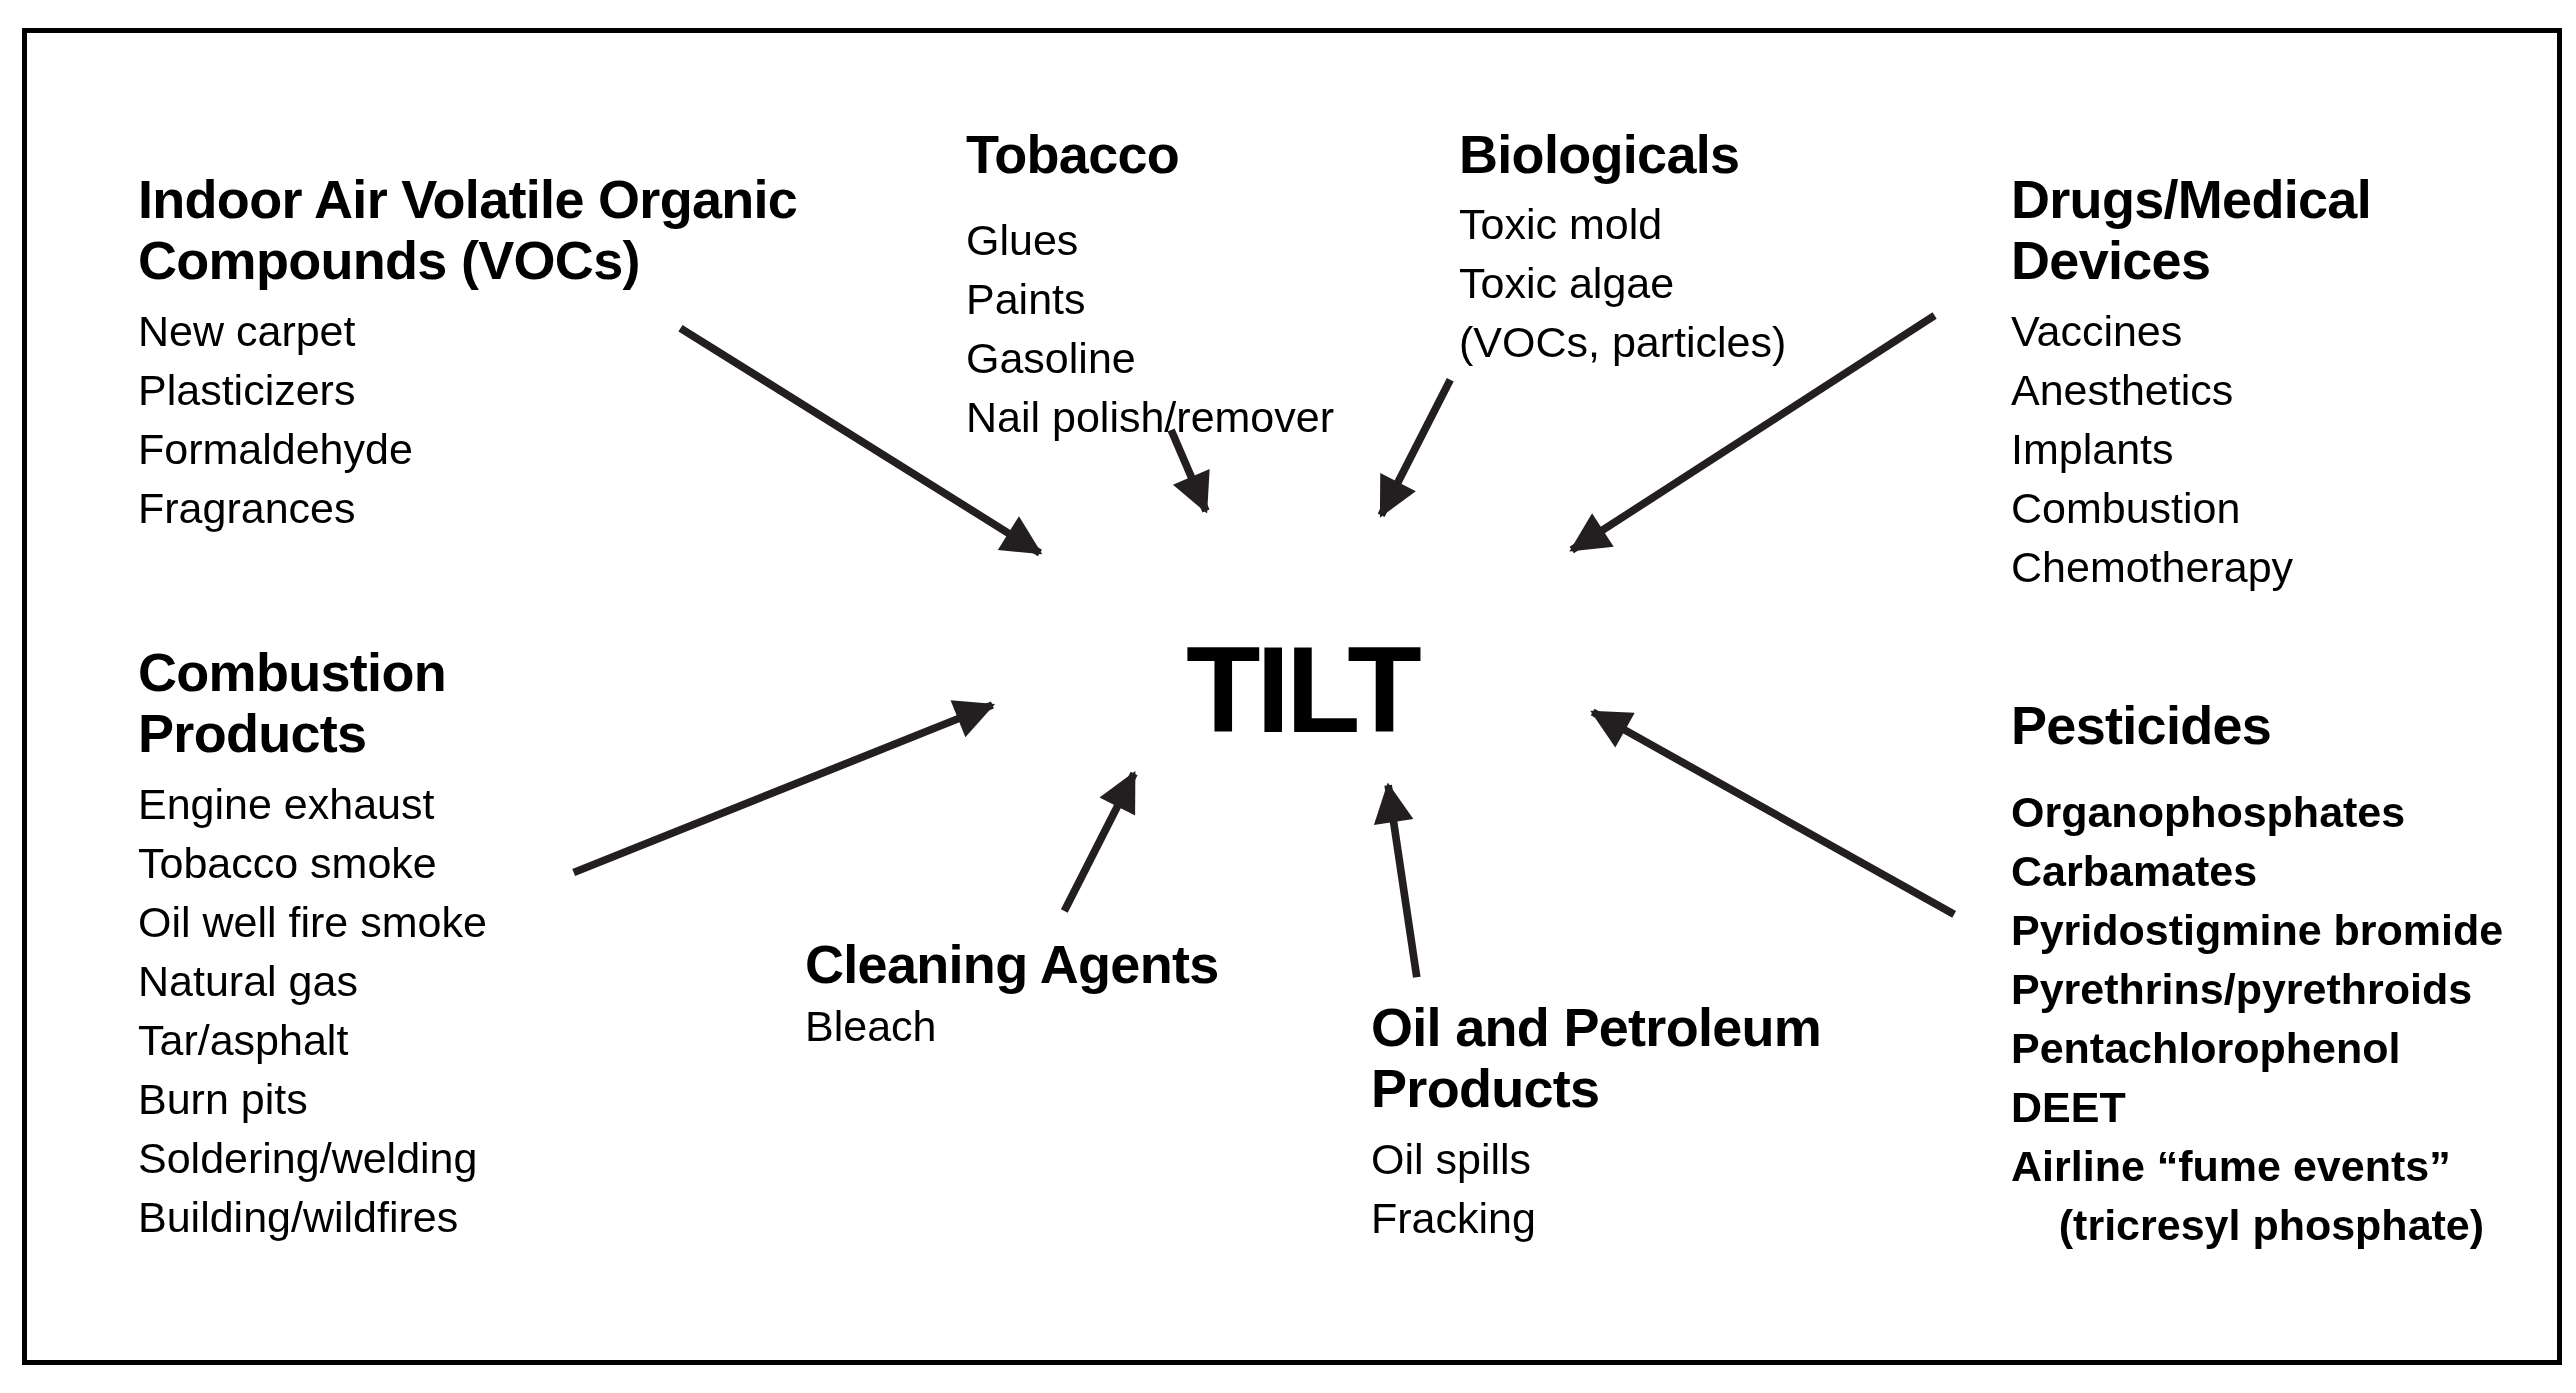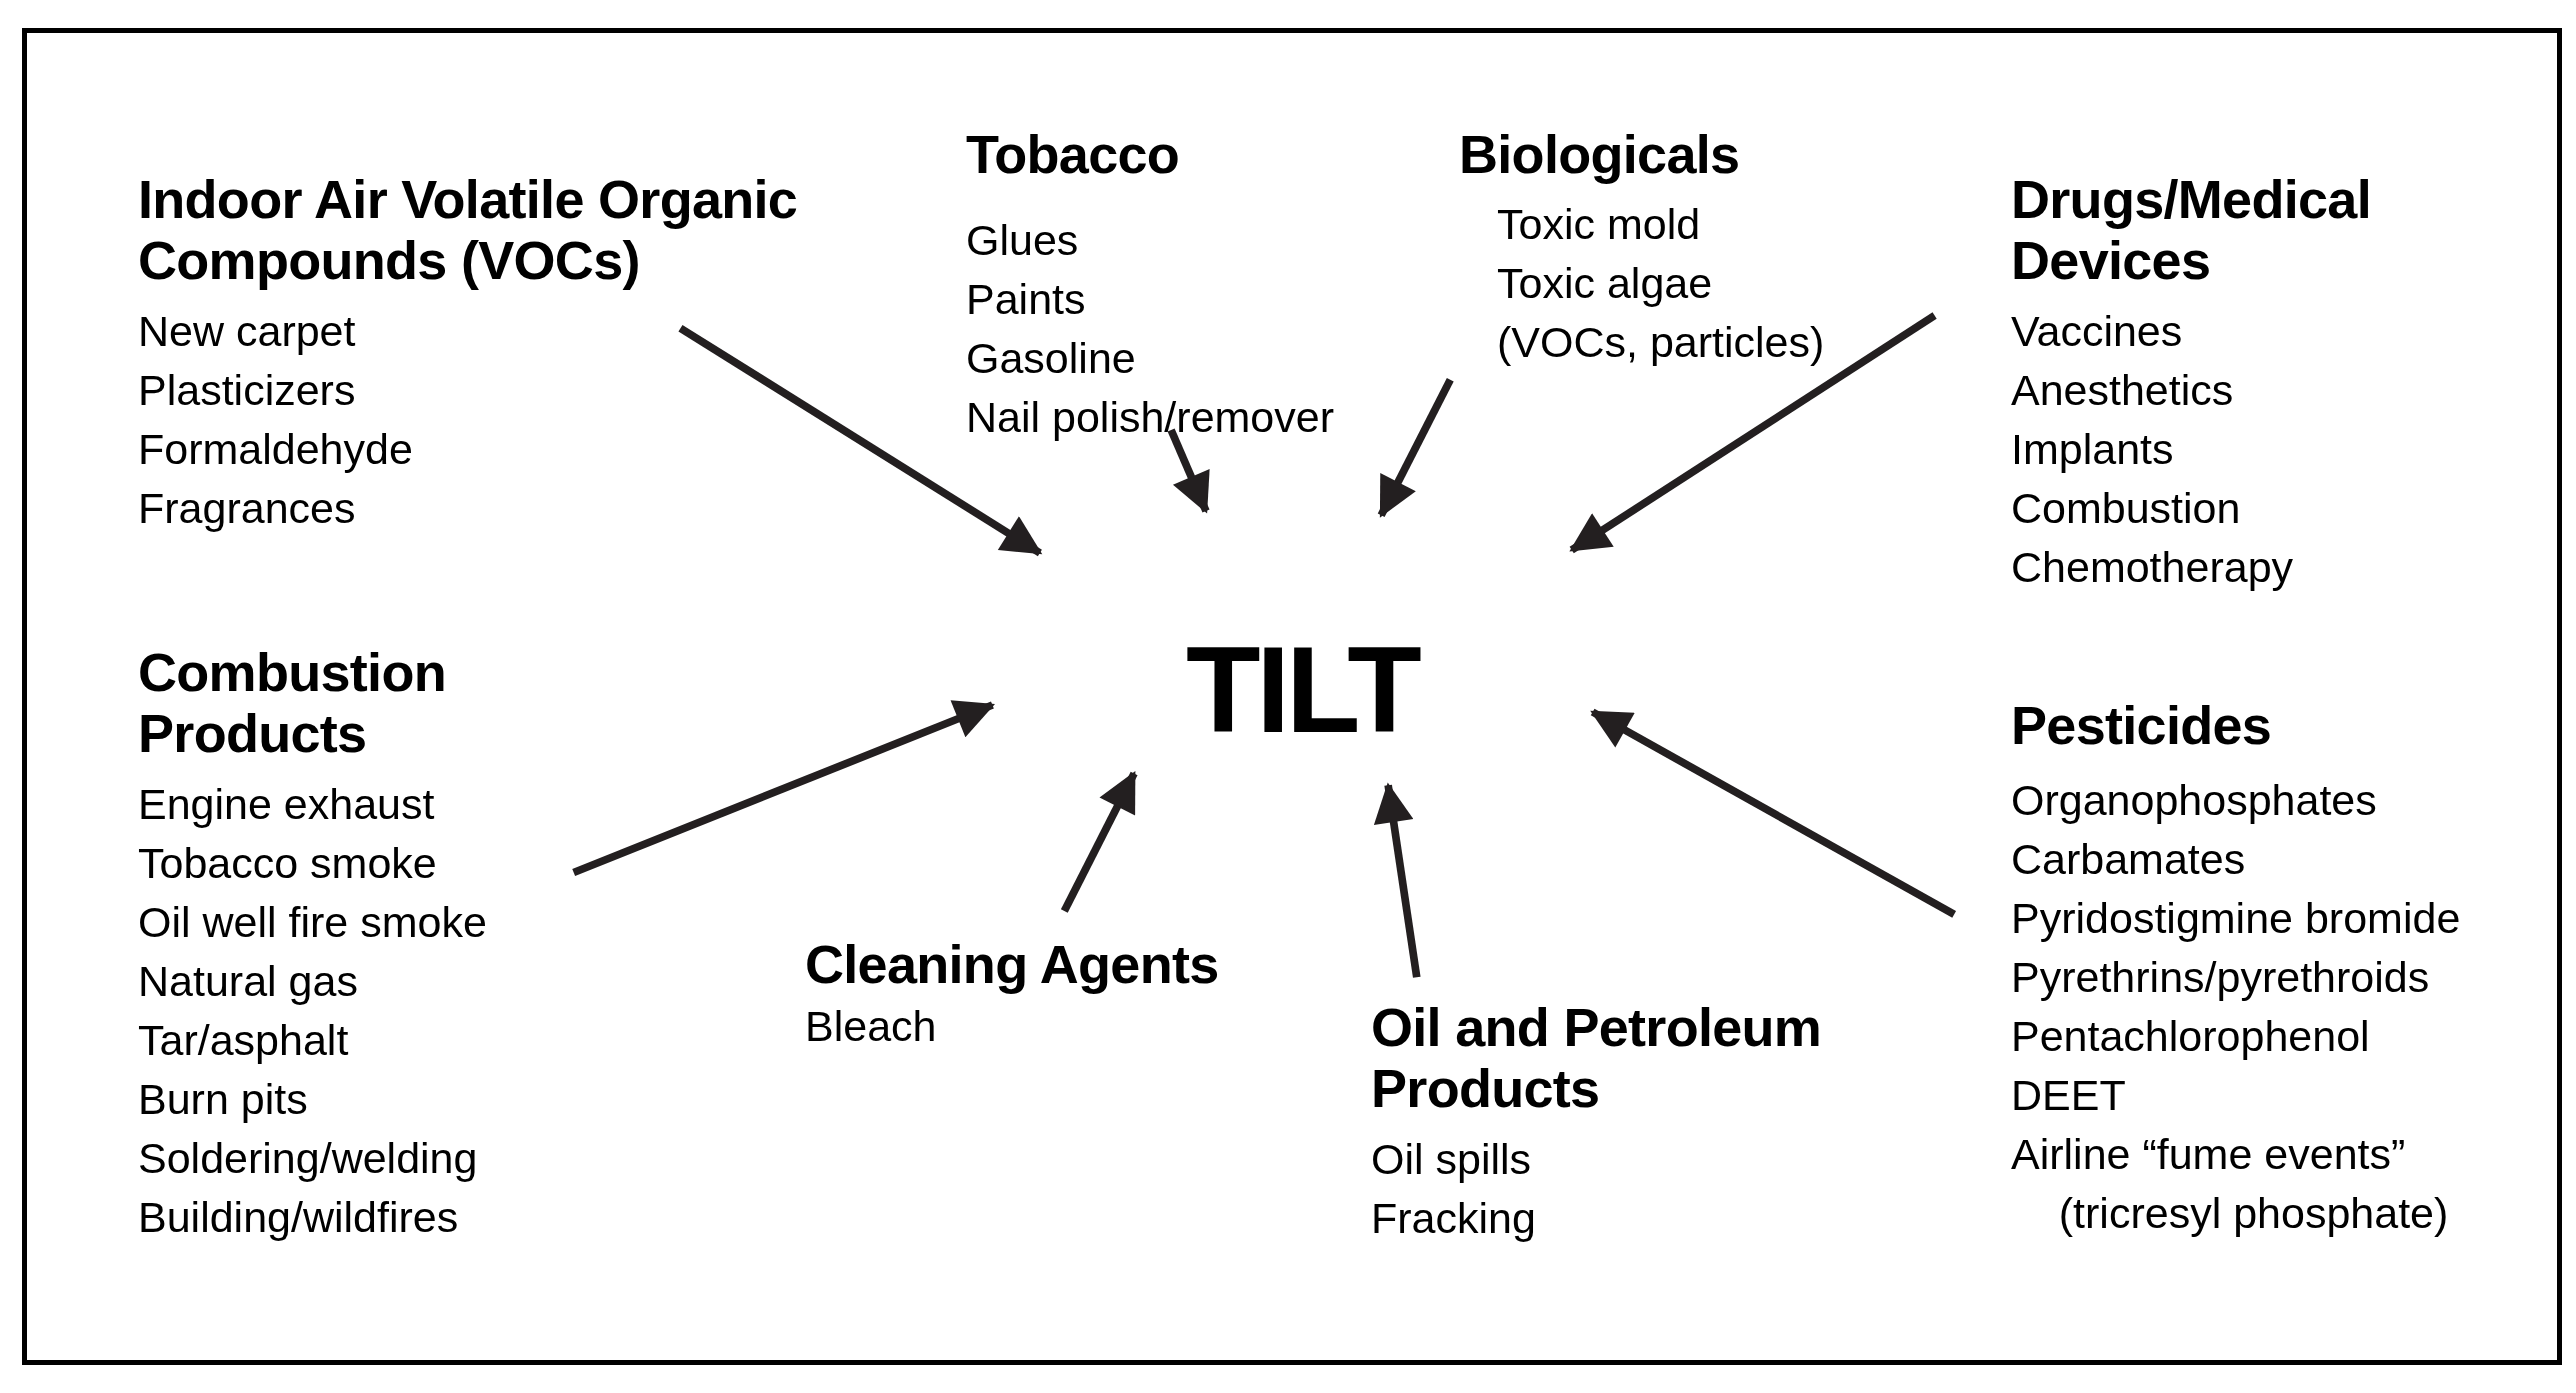--- a/index.html
+++ b/index.html
@@ -107,21 +107,21 @@
   <div class="g-items" style="top:71px;margin-top:16px;">
       <div class="g-item">Glues</div>
       <div class="g-item">Paints</div>
       <div class="g-item">Gasoline</div>
       <div class="g-item">Nail polish/remover</div>
     </div>
 </div>
 
 <div class="group" style="left:1459px; top:124px; width:558px;">
   <div class="g-heading">Biologicals</div>
-  <div class="g-items" style="top:71px;margin-left:38px;">
+  <div class="g-items" style="top:71px;">
       <div class="g-item">Toxic mold</div>
       <div class="g-item">Toxic algae</div>
       <div class="g-item">(VOCs, particles)</div>
     </div>
 </div>
 
 <div class="group" style="left:2011px; top:169px; width:544px;">
   <div class="g-heading">Drugs/Medical
 Devices</div>
   <div class="g-items" style="top:133px;">
@@ -159,21 +159,21 @@
   <div class="g-heading">Oil and Petroleum
 Products</div>
   <div class="g-items" style="top:133px;">
       <div class="g-item">Oil spills</div>
       <div class="g-item">Fracking</div>
     </div>
 </div>
 
 <div class="group" style="left:2011px; top:695px; width:558px;">
   <div class="g-heading">Pesticides</div>
-  <div class="g-items" style="top:76px;">
+  <div class="g-items" style="top:88px;font-weight:bold;">
       <div class="g-item">Organophosphates</div>
       <div class="g-item">Carbamates</div>
       <div class="g-item">Pyridostigmine bromide</div>
       <div class="g-item">Pyrethrins/pyrethroids</div>
       <div class="g-item">Pentachlorophenol</div>
       <div class="g-item">DEET</div>
       <div class="g-item">Airline “fume events”</div>
       <div class="g-item">    (tricresyl phosphate)</div>
     </div>
 </div>

